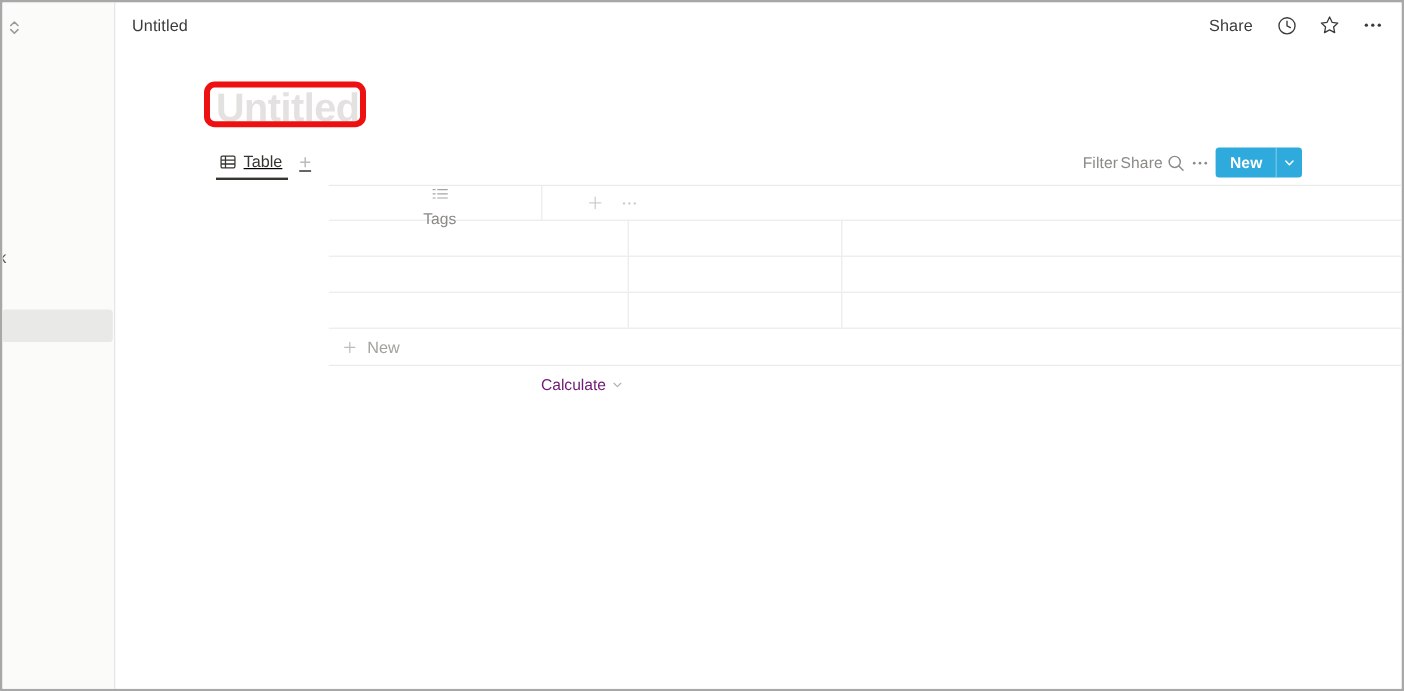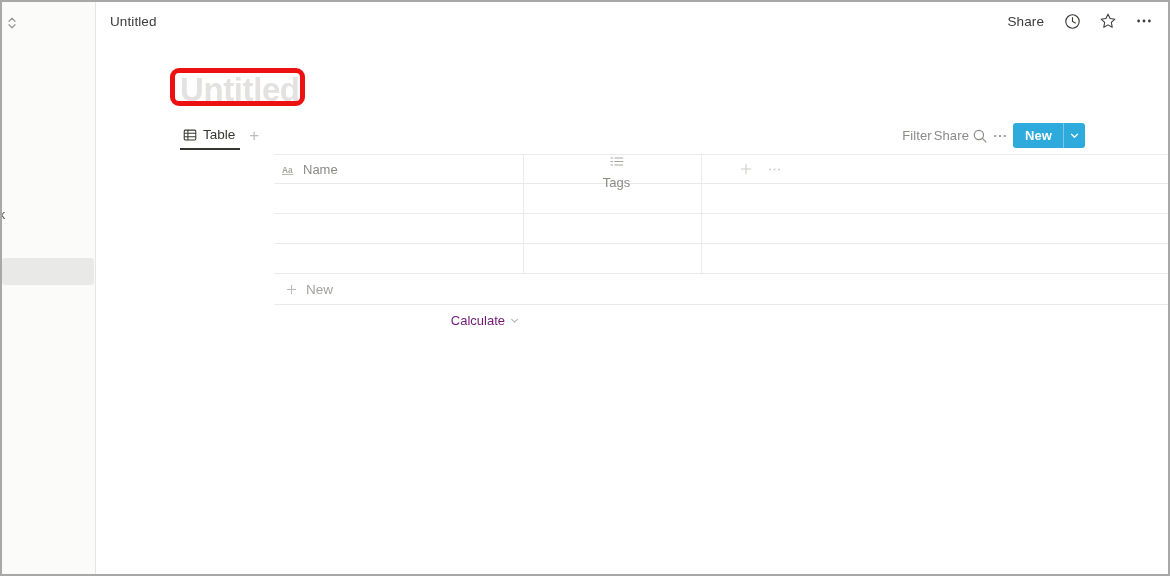--- a/index.html
+++ b/index.html
@@ -178,20 +178,21 @@
     height: 29px;
   }
   .views-left {
     position: absolute;
     left: 0;
     top: 0;
     display: flex;
     align-items: center;
     gap: 3px;
     height: 29px;
+    text-decoration: underline;
   }
   .view-tab {
     display: flex;
     align-items: center;
     gap: 6px;
     height: 28px;
     padding: 0 5px 0 2px;
     font-size: 13.5px;
     color: #37352f;
     box-sizing: border-box;
@@ -495,29 +496,20 @@
             </svg>
           </div>
         </div>
       </div>
 
     </div>
 
     <div class="table">
 
       <div class="t-head">
-        <div class="t-col t-col-name">
-          <span class="tc-icon">
-            <svg viewBox="0 0 16 14" width="14" height="13" fill="currentColor">
-              <text x="0" y="10.5" font-family="Liberation Sans, sans-serif" font-size="9.5" font-weight="600">Aa</text>
-              <rect x="0" y="12.1" width="13" height="0.9"></rect>
-            </svg>
-          </span>
-          <span>Name</span>
-        </div>
 
         <div class="t-col t-col-tags">
           <span class="tc-icon">
             <svg viewBox="0 0 16 14" width="14" height="13" fill="none" stroke="currentColor" stroke-width="1.15" stroke-linecap="round">
               <path d="M1 3 H3 M1 7 H3 M1 11 H3"></path>
               <path d="M5.4 3 H14.6 M5.4 7 H14.6 M5.4 11 H14.6"></path>
             </svg>
           </span>
           <span>Tags</span>
         </div>

